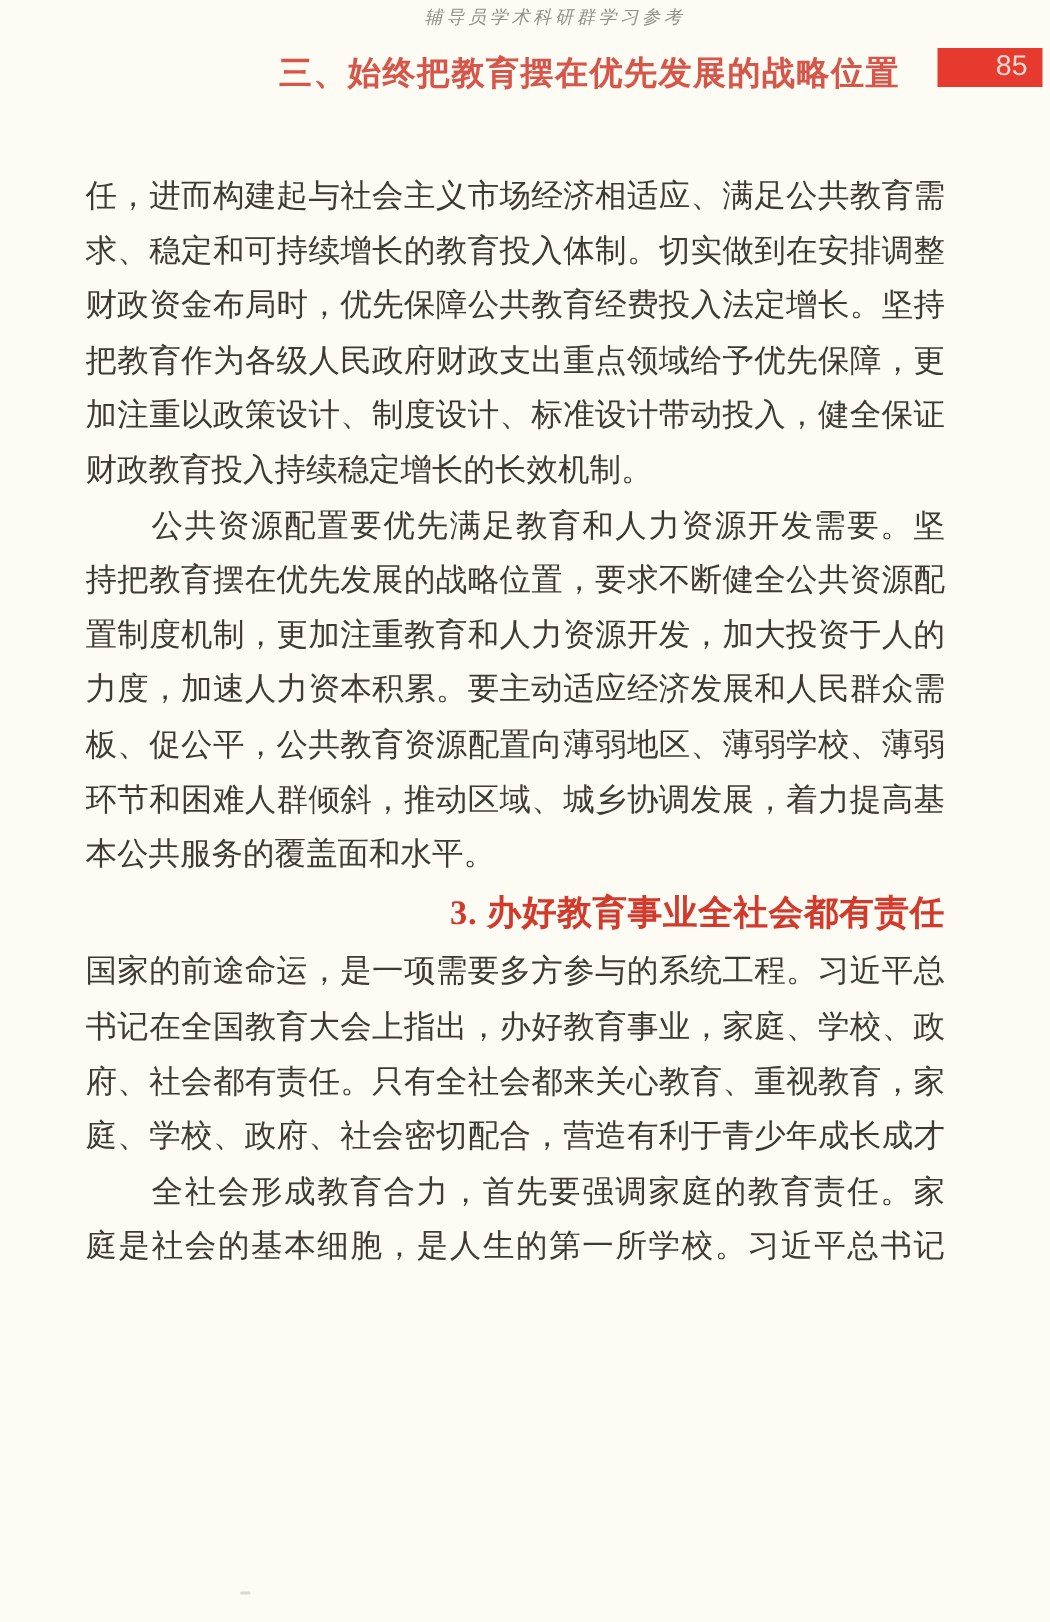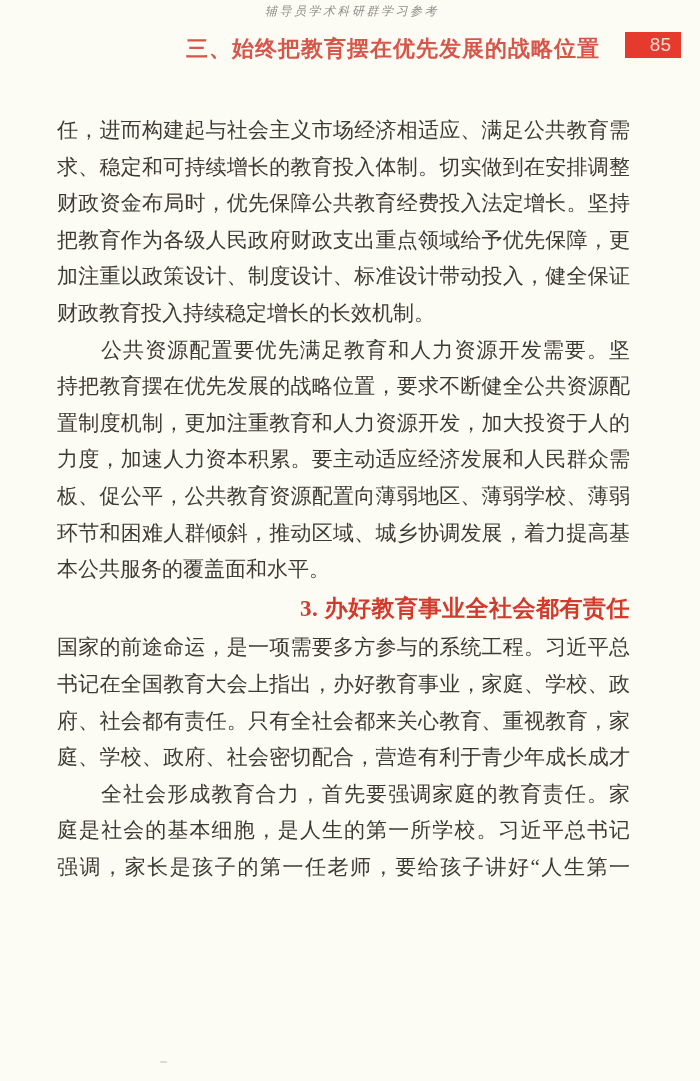--- a/index.html
+++ b/index.html
@@ -14,39 +14,39 @@
   *{margin:0;padding:0;box-sizing:border-box;}
   html,body{width:700px;height:1081px;}
   body{
     background:var(--background);
     position:relative;
     font-family:"Liberation Serif","DejaVu Serif",serif;
     overflow:hidden;
   }
   .watermark{
     position:absolute;
-    top:3px;left:265px;
+    top:3px;left:283px;
     font-size:12px;
     letter-spacing:2.5px;
     font-style:italic;
     color:var(--watermark-gray);
   }
   .header-title{
     position:absolute;
     top:34px;right:100px;
     font-family:"Liberation Sans","DejaVu Sans",sans-serif;
     font-weight:bold;
     font-size:22px;
     letter-spacing:1px;
     color:var(--header-red);
   }
   .page-badge{
     position:absolute;
     top:32px;left:625px;
-    width:56px;height:26px;
+    width:70px;height:26px;
     background:var(--badge-bg);
     color:var(--badge-text);
     font-family:"Liberation Sans","DejaVu Sans",sans-serif;
     font-size:19px;
     line-height:26px;
     text-align:right;
     padding-right:10px;
   }
   .content{
     position:absolute;
@@ -109,16 +109,15 @@
 
   <div class="sub-heading">3. 办好教育事业全社会都有责任</div>
 
   <div class="line">国家的前途命运，是一项需要多方参与的系统工程。习近平总</div>
   <div class="line">书记在全国教育大会上指出，办好教育事业，家庭、学校、政</div>
   <div class="line">府、社会都有责任。只有全社会都来关心教育、重视教育，家</div>
   <div class="line">庭、学校、政府、社会密切配合，营造有利于青少年成长成才</div>
 
   <div class="line indent">全社会形成教育合力，首先要强调家庭的教育责任。家</div>
   <div class="line">庭是社会的基本细胞，是人生的第一所学校。习近平总书记</div>
-  <div class="line">强调，家长是孩子的第一任老师，要给孩子讲好“人生第一</div>
 </div>
 
 <div class="scan-artifact"></div>
 
 </body></html>

